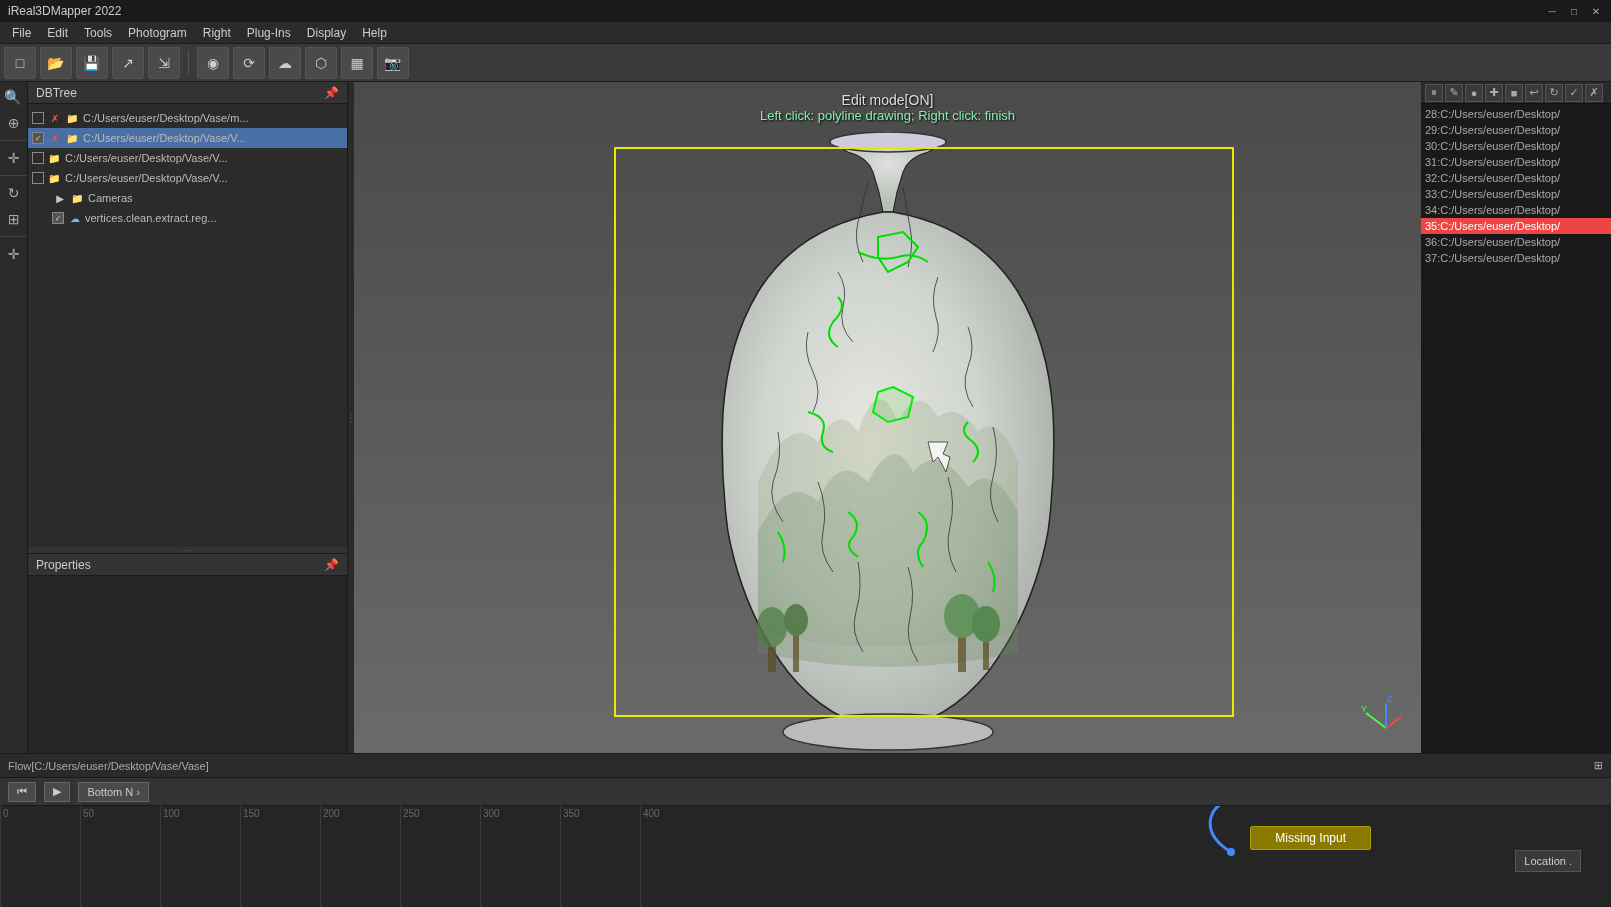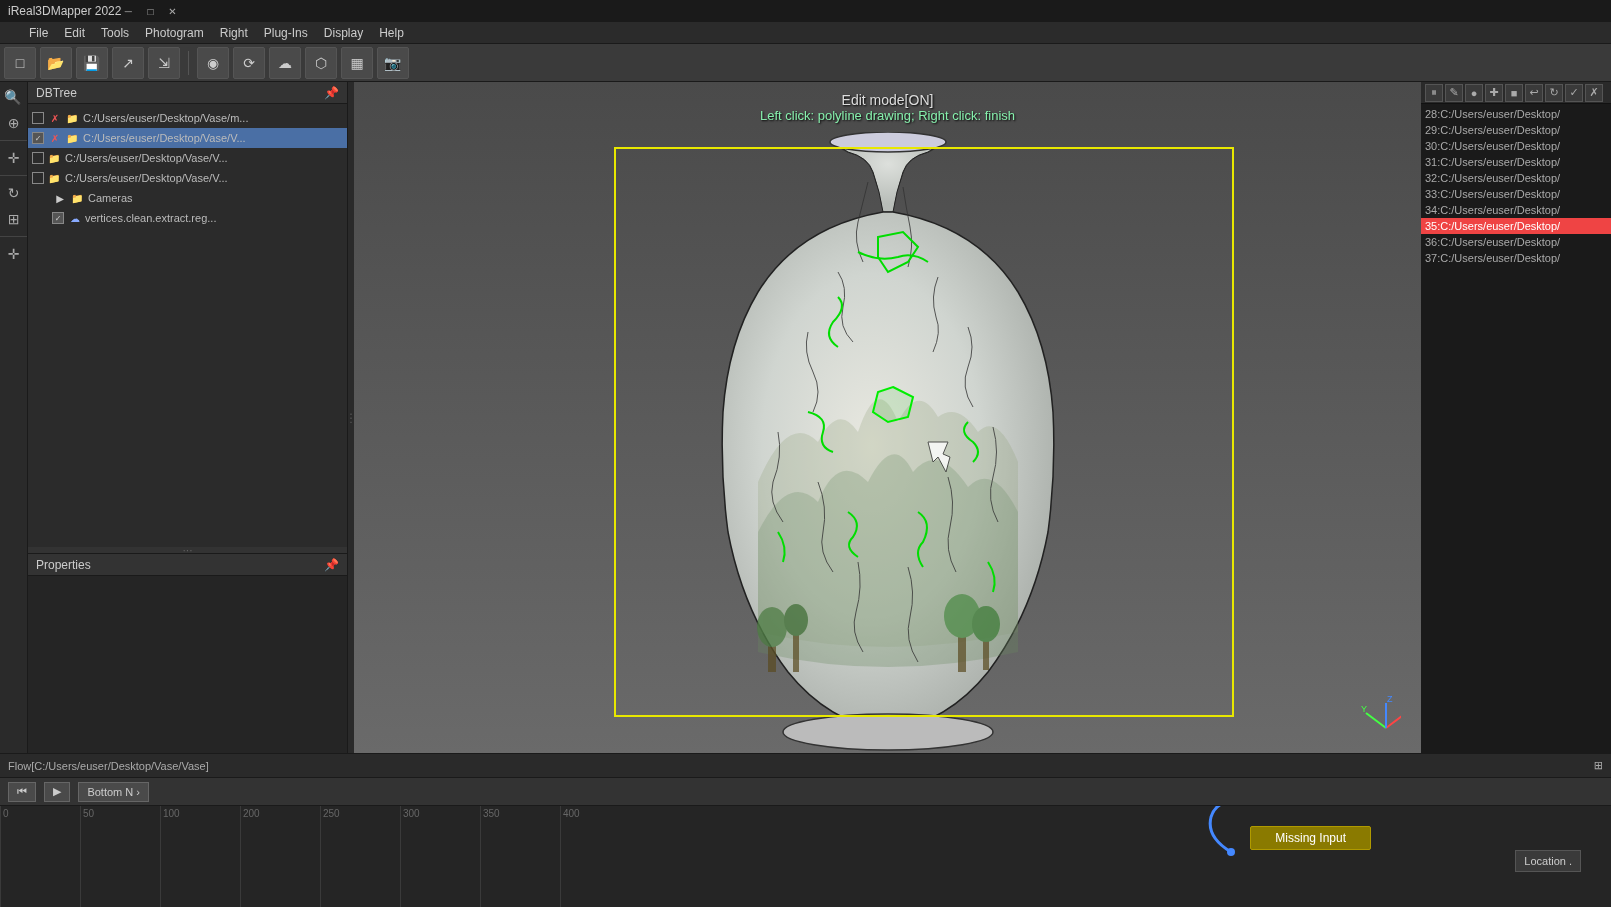--- a/index.html
+++ b/index.html
@@ -1,31 +1,31 @@
 <!DOCTYPE html>
 <html><head>
   <meta charset="utf-8">
   <style>
     * { margin: 0; padding: 0; box-sizing: border-box; }
     body { width: 1611px; height: 907px; background: #2b2b2b; font-family: Arial, sans-serif; font-size: 12px; color: #ccc; overflow: hidden; }
 
     
     #title-bar {
       width: 100%; height: 22px; background: #1a1a1a;
-      display: flex; align-items: center; justify-content: flex-start;
+      display: flex; align-items: center; justify-content: space-between;
       padding: 0 8px; color: #ccc;
     }
     #title-bar .title { font-size: 12px; }
     #title-bar .window-controls { display: flex; gap: 8px; }
     #title-bar .win-btn { width: 14px; height: 14px; cursor: pointer; display: flex; align-items: center; justify-content: center; font-size: 10px; color: #aaa; }
 
     
     #menu-bar {
       width: 100%; height: 22px; background: #2b2b2b;
-      display: flex; align-items: center; padding: 0 21px;
+      display: flex; align-items: center; padding: 0 4px;
       border-bottom: 1px solid #1a1a1a;
     }
     #menu-bar .menu-item { padding: 2px 8px; cursor: pointer; font-size: 12px; color: #ccc; }
 
     
     #toolbar {
       width: 100%; height: 38px; background: #3a3a3a;
       display: flex; align-items: center; padding: 0 4px; gap: 4px;
       border-bottom: 1px solid #1a1a1a;
     }
@@ -480,20 +480,23 @@
       <div class="timeline-tick">
           <span class="tick-label">0</span>
         </div>
       <div class="timeline-tick">
           <span class="tick-label">50</span>
         </div>
       <div class="timeline-tick">
           <span class="tick-label">100</span>
         </div>
       <div class="timeline-tick">
+          <span class="tick-label">150</span>
+        </div>
+      <div class="timeline-tick">
           <span class="tick-label">200</span>
         </div>
       <div class="timeline-tick">
           <span class="tick-label">250</span>
         </div>
       <div class="timeline-tick">
           <span class="tick-label">300</span>
         </div>
       <div class="timeline-tick">
           <span class="tick-label">350</span>

